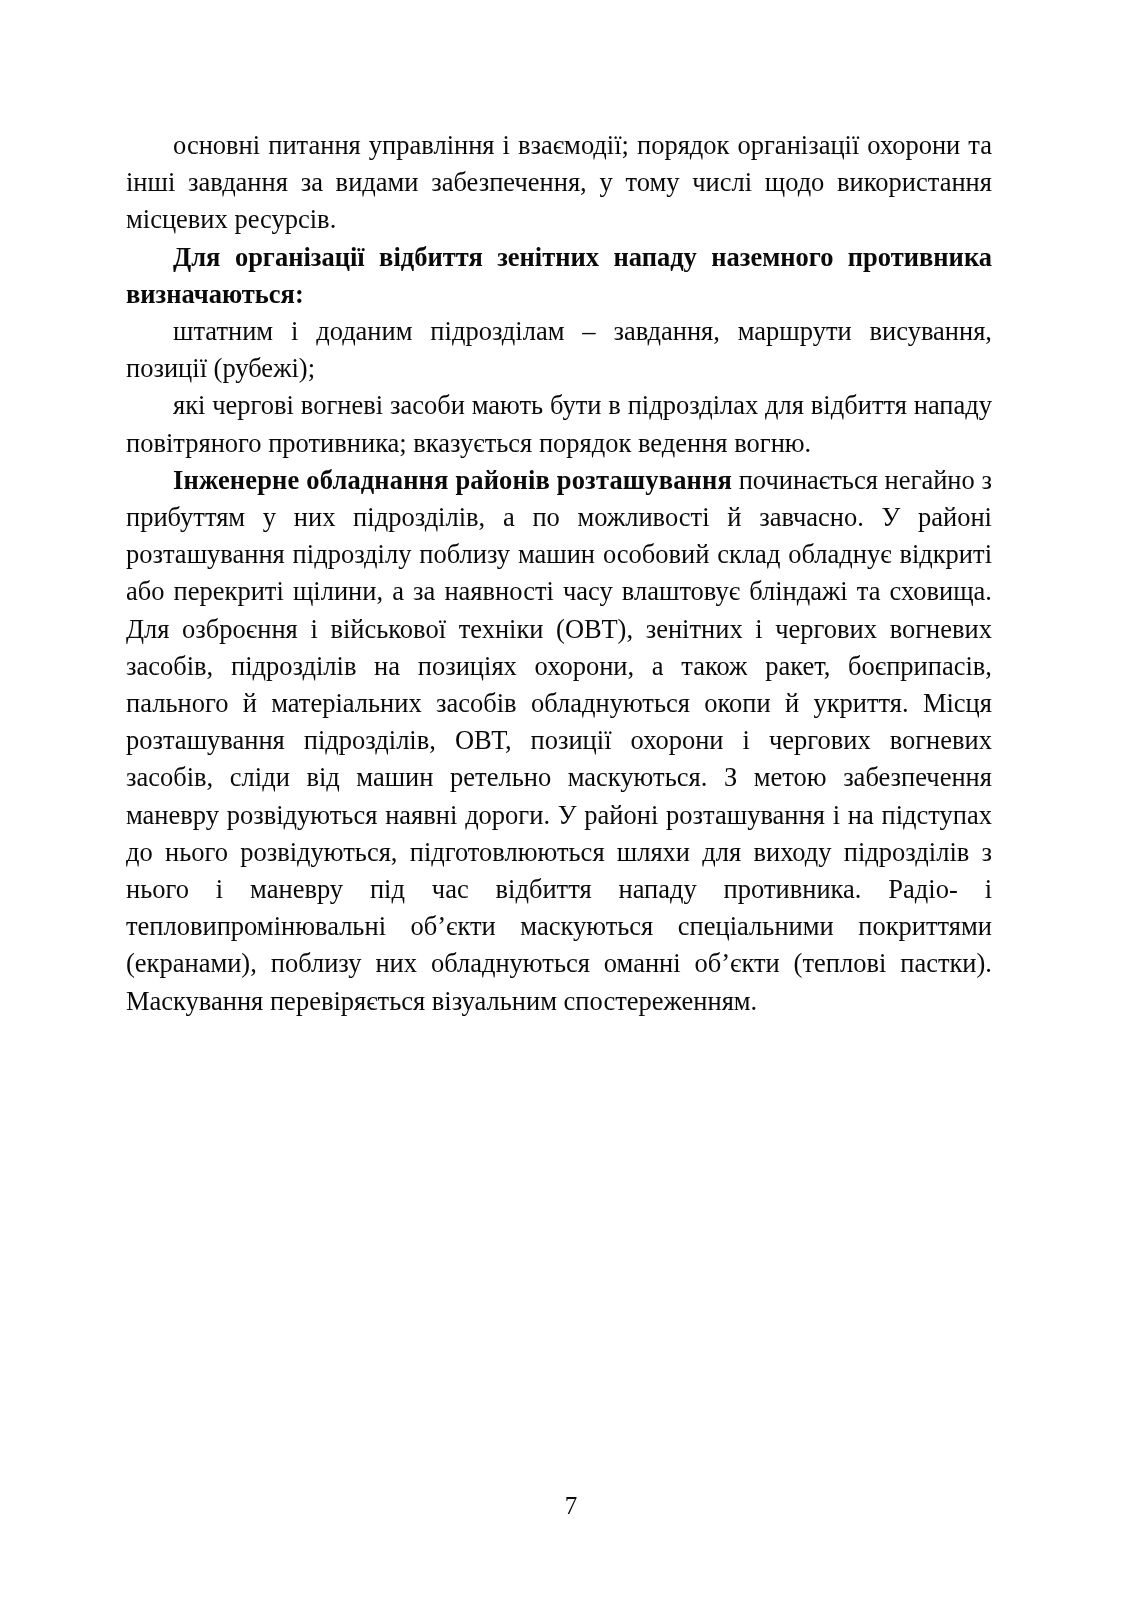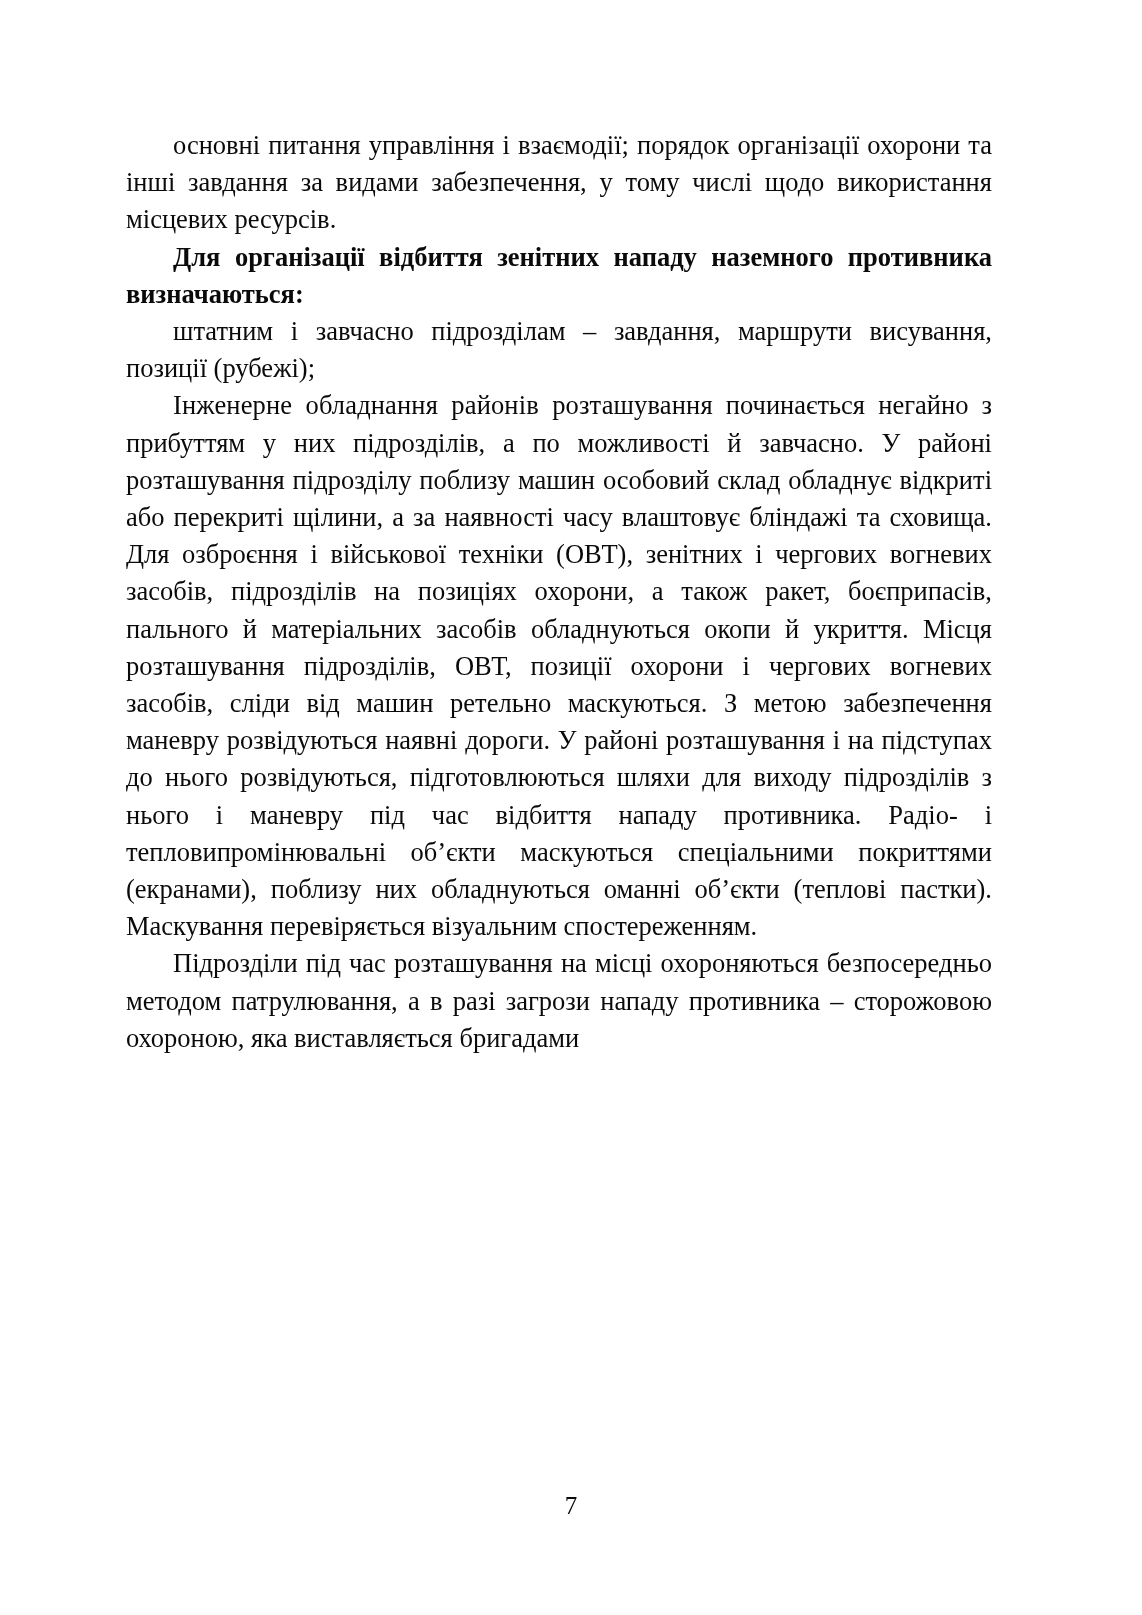--- a/index.html
+++ b/index.html
@@ -36,21 +36,21 @@
   .para {
     margin: 0;
     text-indent: 47px;
     text-align: justify;
     text-align-last: left;
     hyphens: none;
   }
 
   .para b,
   .para .bold {
-    font-weight: normal;
+    font-weight: bold;
     letter-spacing: 0.15px;
   }
 
   .para.all-bold {
     font-weight: bold;
   }
 
   .page-number {
     position: absolute;
     left: 0;
@@ -66,25 +66,25 @@
 <body>
 
 <div class="page">
 
   <div class="text-column">
 
     <p class="para">основні питання управління і взаємодії; порядок організації охорони та інші завдання за видами забезпечення, у тому числі щодо використання місцевих ресурсів.</p>
 
     <p class="para all-bold">Для організації відбиття зенітних нападу наземного противника визначаються:</p>
 
-    <p class="para">штатним і завчасно підрозділам – завдання, маршрути висування, позиції (рубежі);</p>
+    <p class="para">штатним і доданим підрозділам – завдання, маршрути висування, позиції (рубежі);</p>
 
+    <p class="para">які чергові вогневі засоби мають бути в підрозділах для відбиття нападу повітряного противника; вказується порядок ведення вогню.</p>
 
     <p class="para"><b class="bold">Інженерне обладнання районів розташування</b><span> починається негайно з прибуттям у них підрозділів, а по можливості й завчасно. У районі розташування підрозділу поблизу машин особовий склад обладнує відкриті або перекриті щілини, а за наявності часу влаштовує бліндажі та сховища. Для озброєння і військової техніки (ОВТ), зенітних і чергових вогневих засобів, підрозділів на позиціях охорони, а також ракет, боєприпасів, пального й матеріальних засобів обладнуються окопи й укриття. Місця розташування підрозділів, ОВТ, позиції охорони і чергових вогневих засобів, сліди від машин ретельно маскуються. З метою забезпечення маневру розвідуються наявні дороги. У районі розташування і на підступах до нього розвідуються, підготовлюються шляхи для виходу підрозділів з нього і маневру під час відбиття нападу противника. Радіо- і тепловипромінювальні об’єкти маскуються спеціальними покриттями (екранами), поблизу них обладнуються оманні об’єкти (теплові пастки). Маскування перевіряється візуальним спостереженням.</span></p>
 
 
-    <p class="para">Підрозділи під час розташування на місці охороняються безпосередньо методом патрулювання, а в разі загрози нападу противника – сторожовою охороною, яка виставляється бригадами</p>
 
   </div>
 
   <div class="page-number">7</div>
 
 </div>
 
 </body></html>

